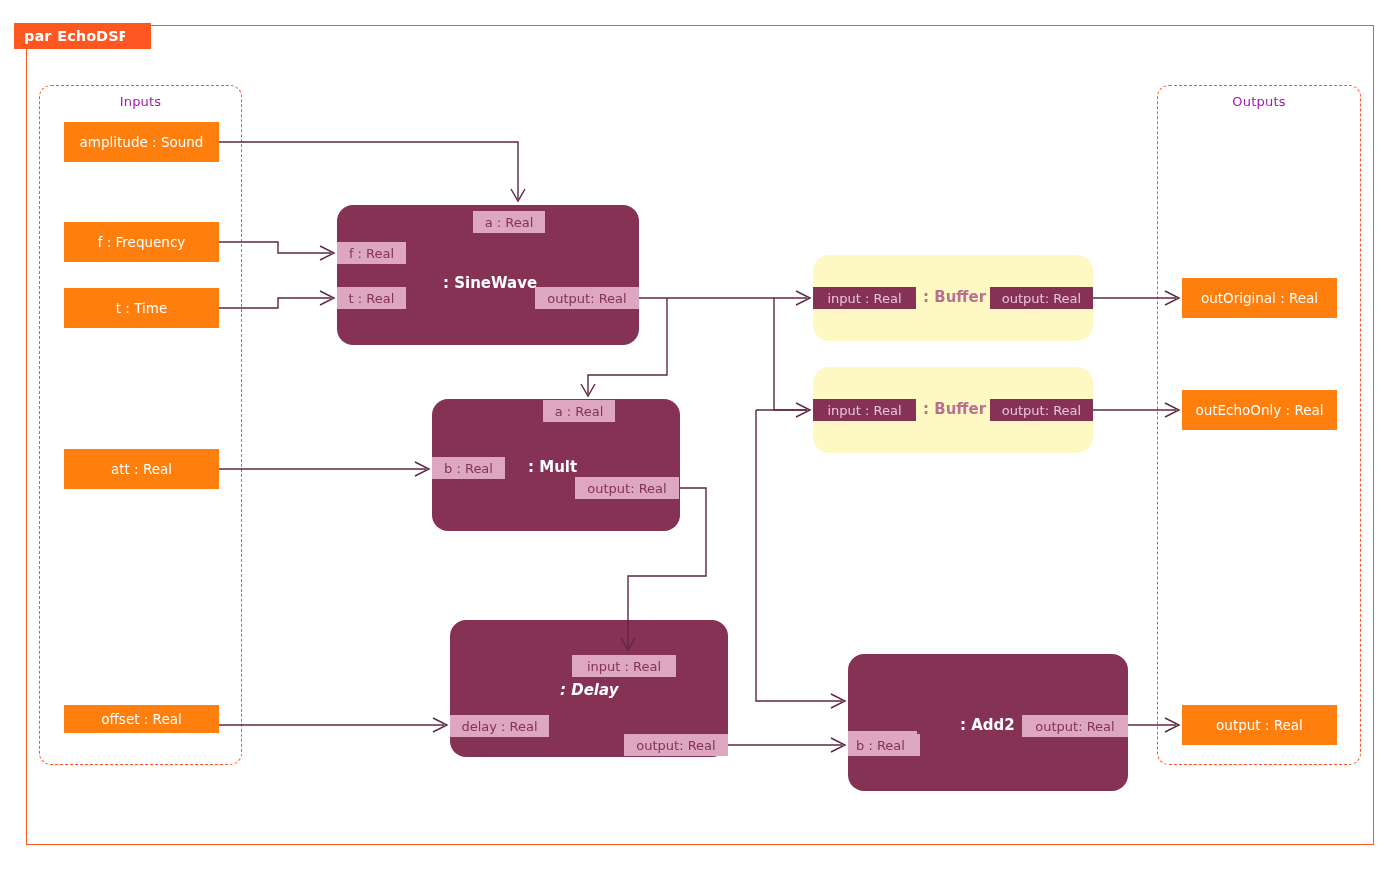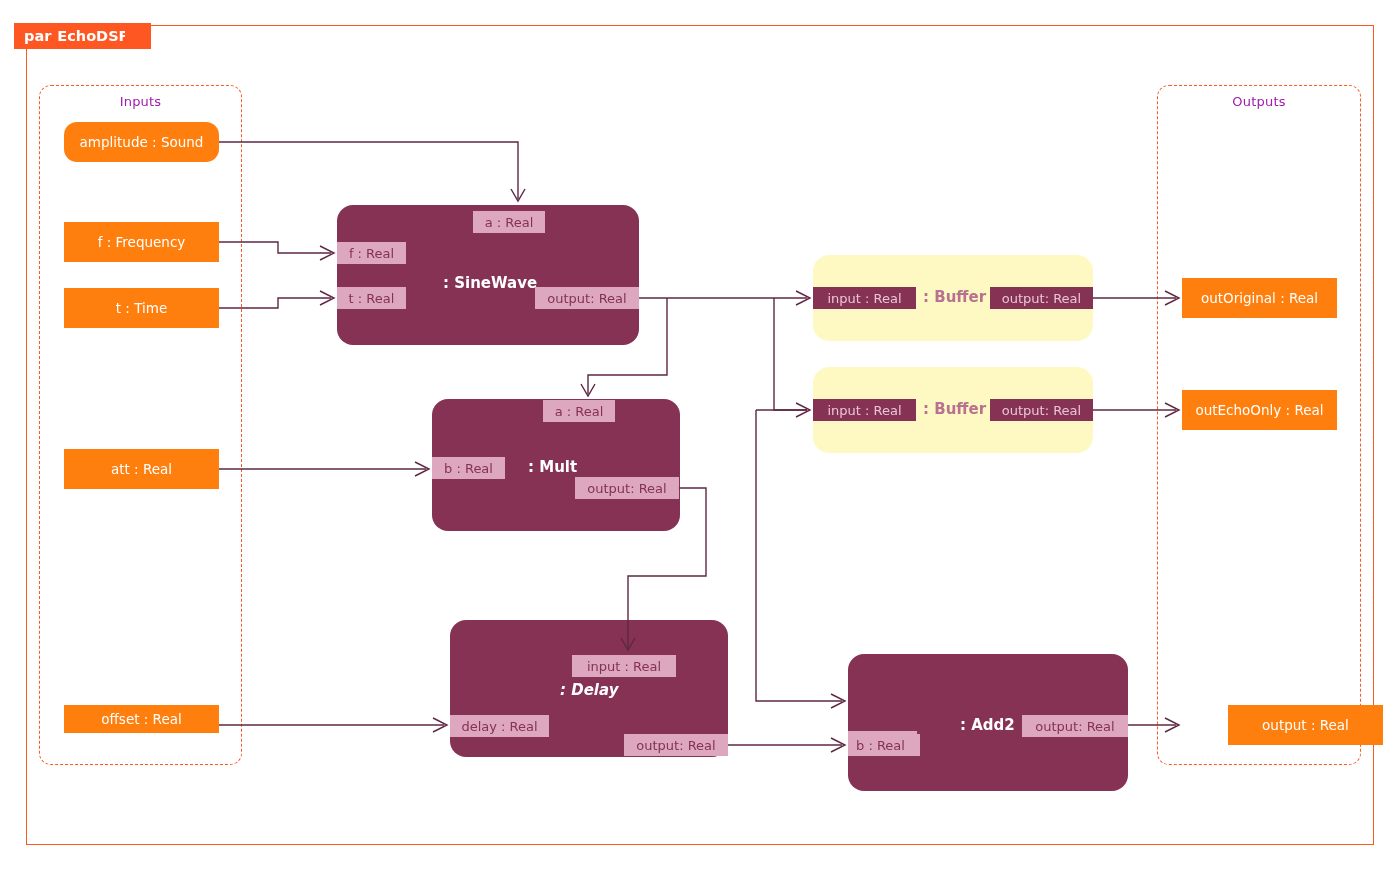--- a/index.html
+++ b/index.html
@@ -85,21 +85,21 @@
   <div class="par-tag-notch" style="left:125px;"></div>
 
   <div class="io-region" style="left:39px;top:85px;width:203px;height:680px;">
     <div class="io-region-label">Inputs</div>
   </div>
 
   <div class="io-region" style="left:1157px;top:85px;width:204px;height:680px;">
     <div class="io-region-label">Outputs</div>
   </div>
 
-  <div class="io-box" style="left:64px;top:122px;width:155px;height:40px;border-radius:13px;">
+  <div class="io-box" style="left:64px;top:122px;width:155px;height:40px;">
     <span>amplitude : Sound</span>
   </div>
   <div class="io-box" style="left:64px;top:222px;width:155px;height:40px;">
     <span>f : Frequency</span>
   </div>
   <div class="io-box" style="left:64px;top:288px;width:155px;height:40px;">
     <span>t : Time</span>
   </div>
   <div class="io-box" style="left:64px;top:449px;width:155px;height:40px;">
     <span>att : Real</span>
@@ -107,21 +107,21 @@
   <div class="io-box" style="left:64px;top:705px;width:155px;height:28px;">
     <span>offset : Real</span>
   </div>
 
   <div class="io-box" style="left:1182px;top:278px;width:155px;height:40px;">
     <span>outOriginal : Real</span>
   </div>
   <div class="io-box" style="left:1182px;top:390px;width:155px;height:40px;">
     <span>outEchoOnly : Real</span>
   </div>
-  <div class="io-box" style="left:1228px;top:705px;width:155px;height:40px;">
+  <div class="io-box" style="left:1182px;top:705px;width:155px;height:40px;">
     <span>output : Real</span>
   </div>
 
   <div class="comp dark" style="left:337px;top:205px;width:302px;height:140px;">
     <div class="comp-name" style="left:106px;top:69px;">: SineWave</div>
   </div>
   <div class="port on-dark" style="left:473px;top:211px;width:72px;">
     <span>a : Real</span>
   </div>
   <div class="port on-dark" style="left:337px;top:242px;width:69px;">

